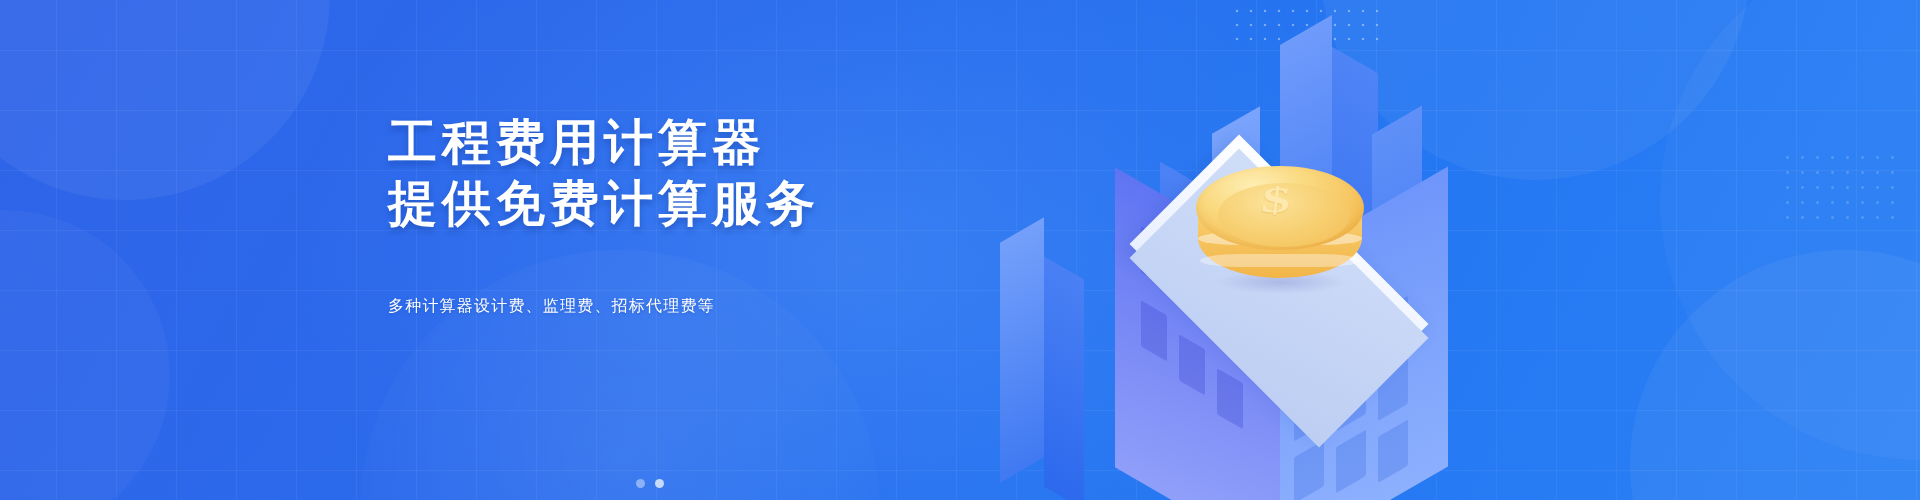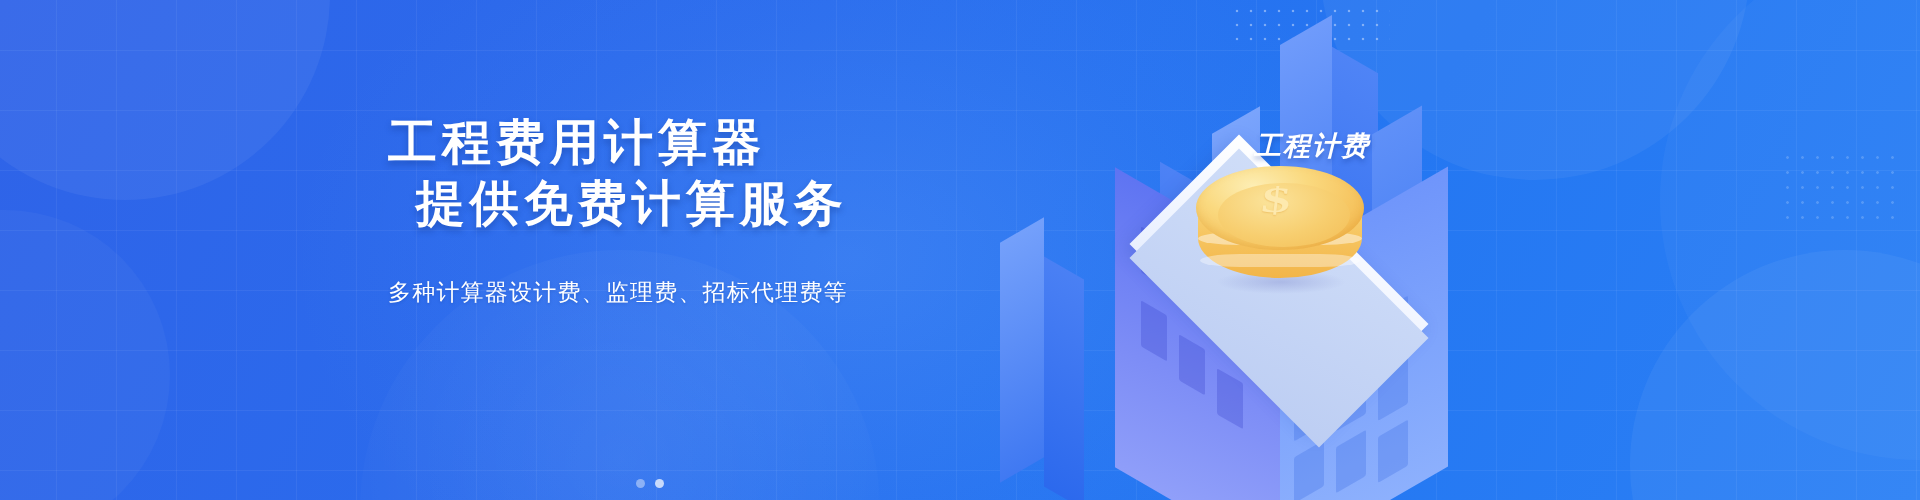--- a/index.html
+++ b/index.html
@@ -75,24 +75,24 @@
   }
   .headline {
     font-size: 49px;
     font-weight: bold;
     color: #ffffff;
     letter-spacing: 5px;
     line-height: 61px;
     text-shadow: 0 4px 6px rgba(20,60,150,0.45);
     white-space: nowrap;
   }
-  .headline .line2 { display:block;text-align:right; }
+  .headline .line2 { display:block; }
   .subcopy {
-    margin-top: 38px;
-    font-size: 23px;
+    margin-top: 52px;
+    font-size: 16px;
     color: #ffffff;
     letter-spacing: 1.2px;
     line-height: 40px;
     white-space: nowrap;
     text-shadow: 0 1px 3px rgba(20,60,150,0.30);
   }
 
   
   .illus {
     position: absolute;
@@ -281,21 +281,20 @@
       <div class="coin-shadow"></div>
       <div class="coin-body"></div>
       <div class="coin-ring-1"></div>
       <div class="coin-ring-2"></div>
       <div class="coin-top">
         <div class="coin-inner"></div>
       </div>
       <div class="coin-dollar">$</div>
     </div>
 
-    <div class="illus-label">工程计费</div>
   </div>
 
   <div class="dots">
     <span></span>
     <span class="active"></span>
   </div>
 
 </div>
 
 </body></html>

